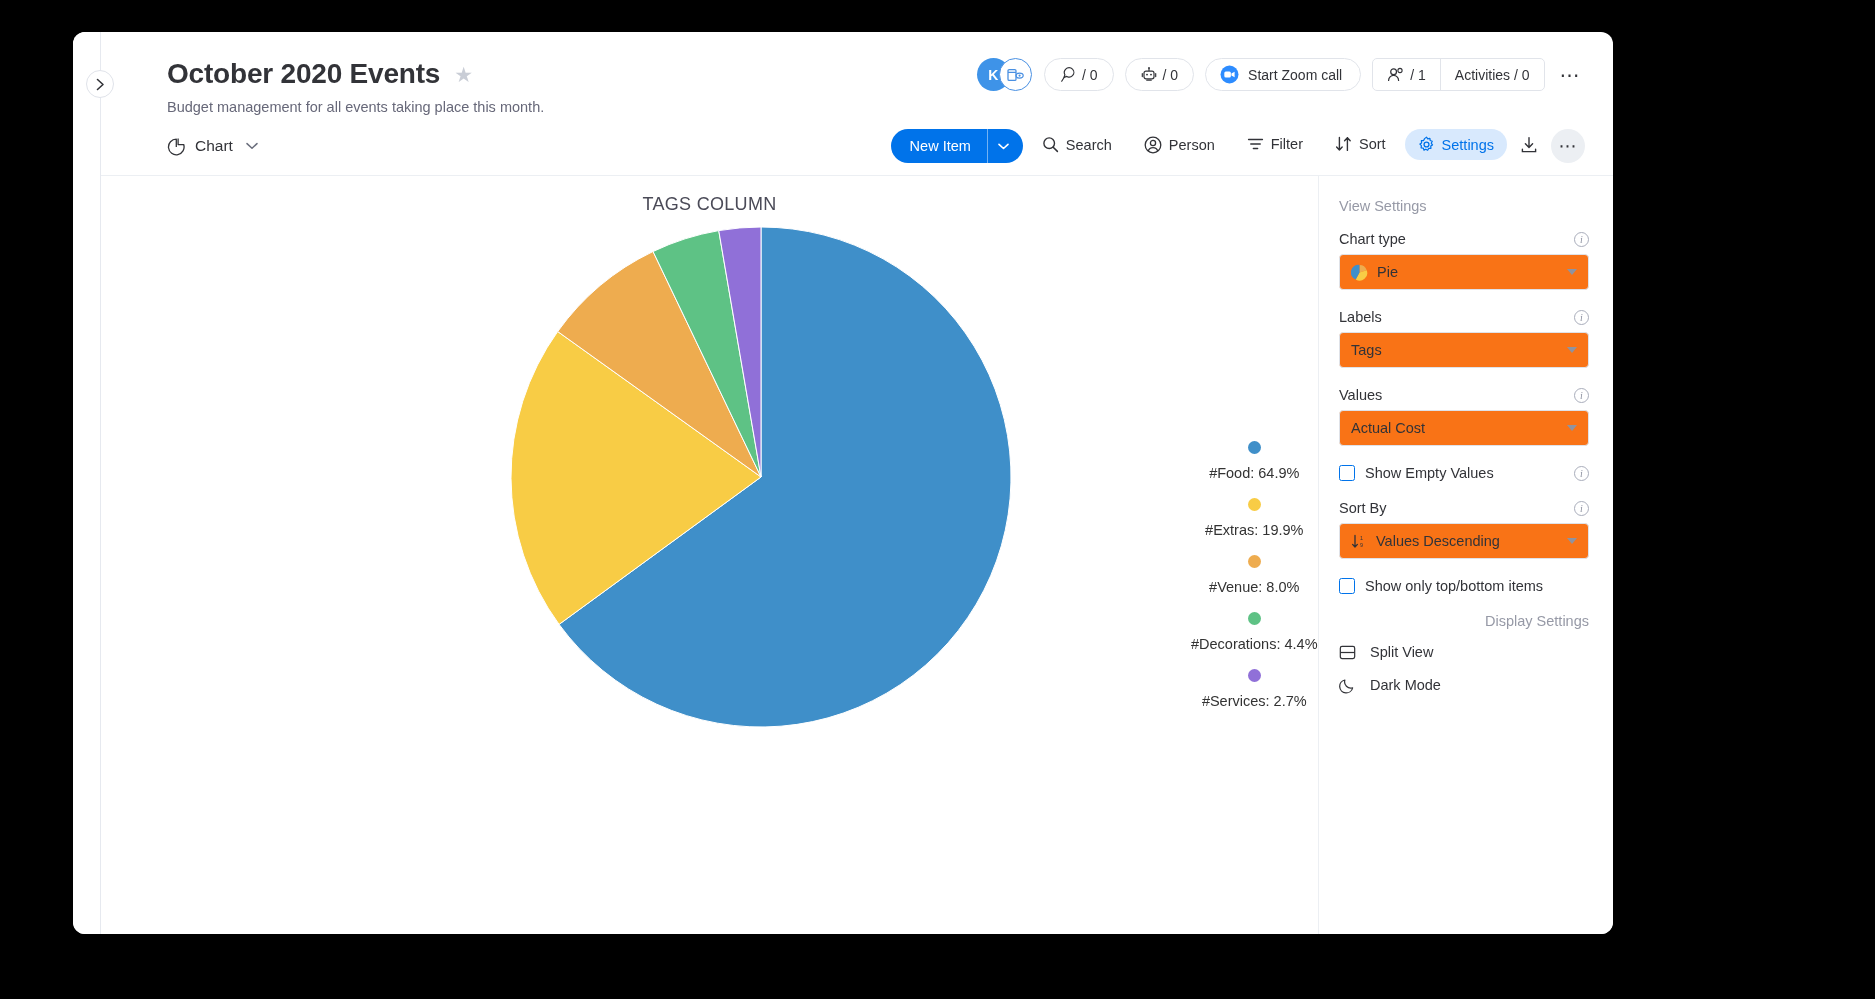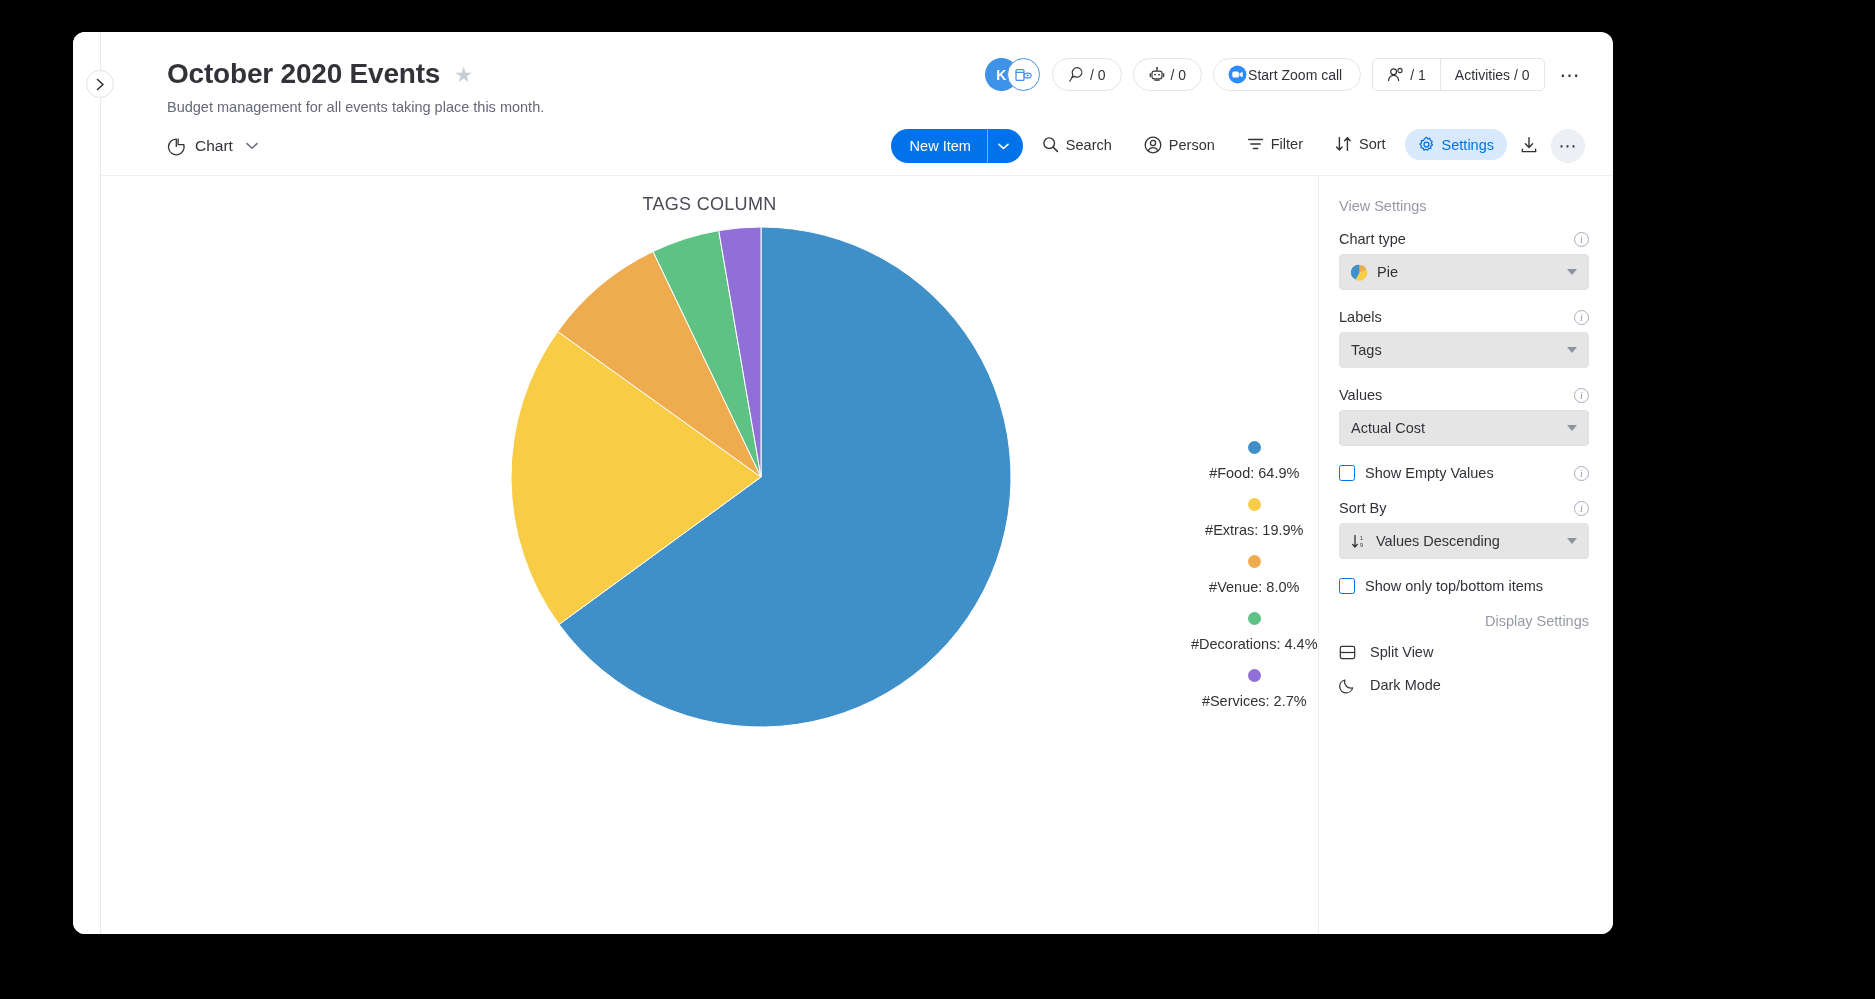--- a/index.html
+++ b/index.html
@@ -102,21 +102,21 @@
     border-radius: 17px;
     display: flex; align-items: center;
     gap: 6px;
     padding: 0 15px;
     font-size: 14px;
     color: #323338;
     background: #fff;
     cursor: pointer;
     white-space: nowrap;
   }
-  .pill.zoom { padding: 0 18px 0 14px; gap: 1px; }
+  .pill.zoom { padding: 0 18px 0 14px; gap: 9px; }
   .pill-split {
     height: 33px;
     border: 1px solid #e1e4ea;
     border-radius: 5px;
     display: flex; align-items: stretch;
     background: #fff;
     font-size: 14px; color: #323338;
     overflow: hidden;
   }
   .pill-split > div {
@@ -270,21 +270,21 @@
   }
   .select {
     height: 36px;
     border: 1px solid #dfe2e8;
     border-radius: 4px;
     display: flex; align-items: center;
     padding: 0 11px;
     font-size: 14.5px; color: #323338;
     gap: 9px;
     cursor: pointer;
-    background: #e5e5e5;
+    background: #f97316;
     margin-bottom: 19px;
   }
   .select .caret {
     margin-left: auto;
     width: 0; height: 0;
     border-left: 5px solid transparent;
     border-right: 5px solid transparent;
     border-top: 6px solid #8f93a1;
   }
   .check-row {

